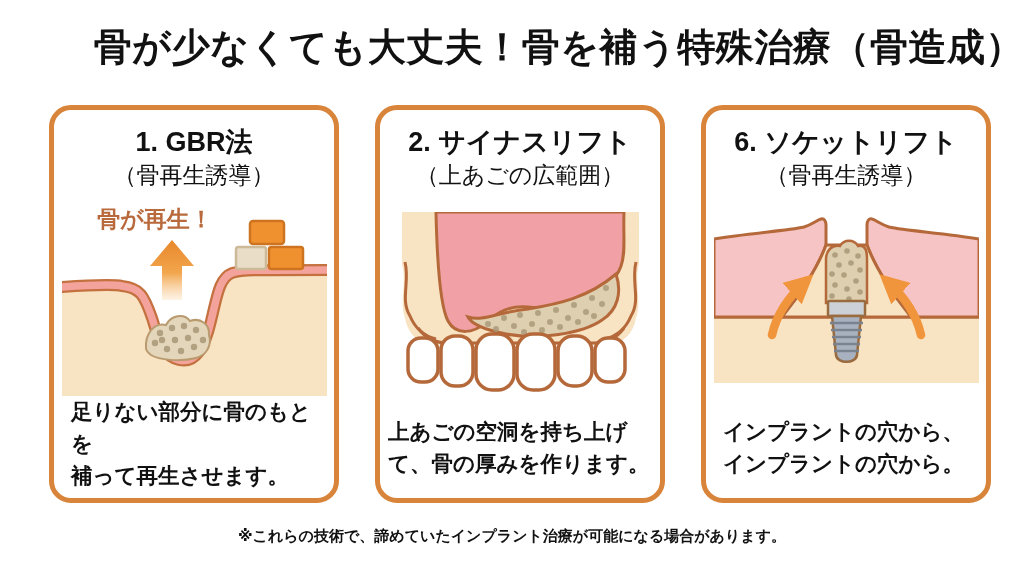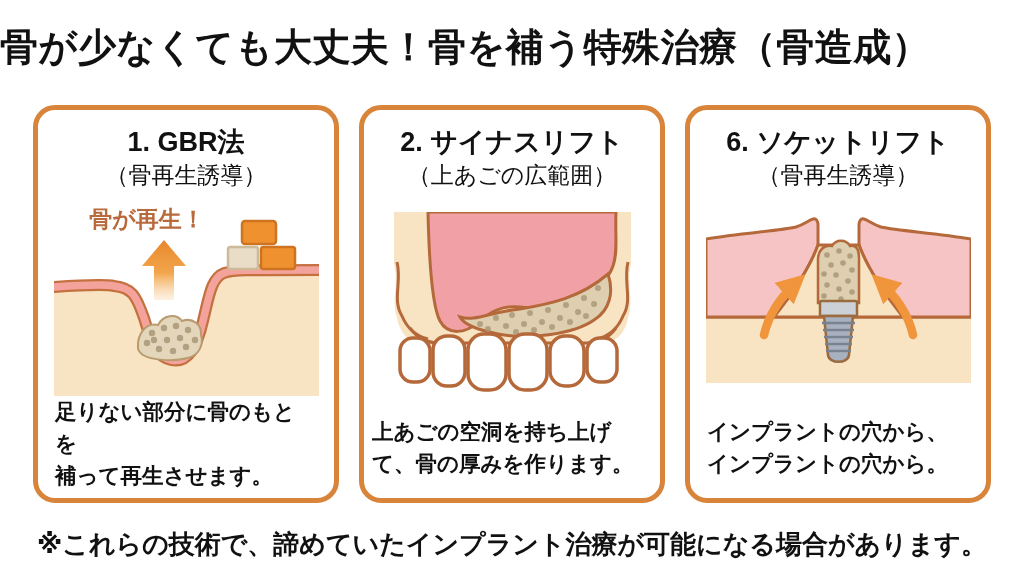--- a/index.html
+++ b/index.html
@@ -4,44 +4,44 @@
 <style>
   html,body{margin:0;padding:0;}
   body{
     width:1024px;height:572px;background:#ffffff;overflow:hidden;
     font-family:"Liberation Sans","DejaVu Sans",sans-serif;
     -webkit-font-smoothing:antialiased;
   }
   .stage{width:1024px;height:572px;position:relative;}
   .main-title{
     position:absolute;top:22px;left:0;width:1024px;
-    text-align:left;font-size:38px;font-weight:900;color:#111;
+    text-align:right;font-size:38px;font-weight:900;color:#111;
     letter-spacing:0.5px;
   }
   .panels{
     position:absolute;top:105px;left:33px;width:958px;height:398px;
     display:flex;gap:20px;
   }
   .panel{
     flex:1 1 0;background:#fff;border:5px solid #D8843A;border-radius:22px;
-    box-sizing:border-box;display:flex;flex-direction:column;align-items:center;
+    box-sizing:border-box;display:flex;flex-direction:column;align-items:center;margin-left:16px;
   }
   .panel-heading{margin-top:16px;text-align:center;color:#111;line-height:1.2;}
   .panel-heading .line1{font-size:27px;font-weight:800;}
   .panel-heading .line2{font-size:23px;font-weight:400;margin-top:4px;}
   .illust{flex:1 1 auto;display:flex;align-items:center;justify-content:center;margin-top:10px;}
   .illust svg{display:block;}
   .panel-desc{
     width:100%;box-sizing:border-box;padding:0 17px 18px 17px;
     font-size:21.5px;font-weight:800;color:#111;line-height:1.5;text-align:left;
   }
   .panel:nth-child(2) .panel-desc{text-align:left;padding:0 8px 18px 8px;}
   .footnote{
     position:absolute;top:527px;left:0;width:1024px;text-align:center;
-    font-size:26px;font-weight:800;color:#111;
+    font-size:15px;font-weight:800;color:#111;
   }
 </style>
 </head>
 <body>
 
 <div class="stage">
 
   <div class="main-title">骨が少なくても大丈夫！骨を補う特殊治療（骨造成）</div>
 
   <div class="panels">

